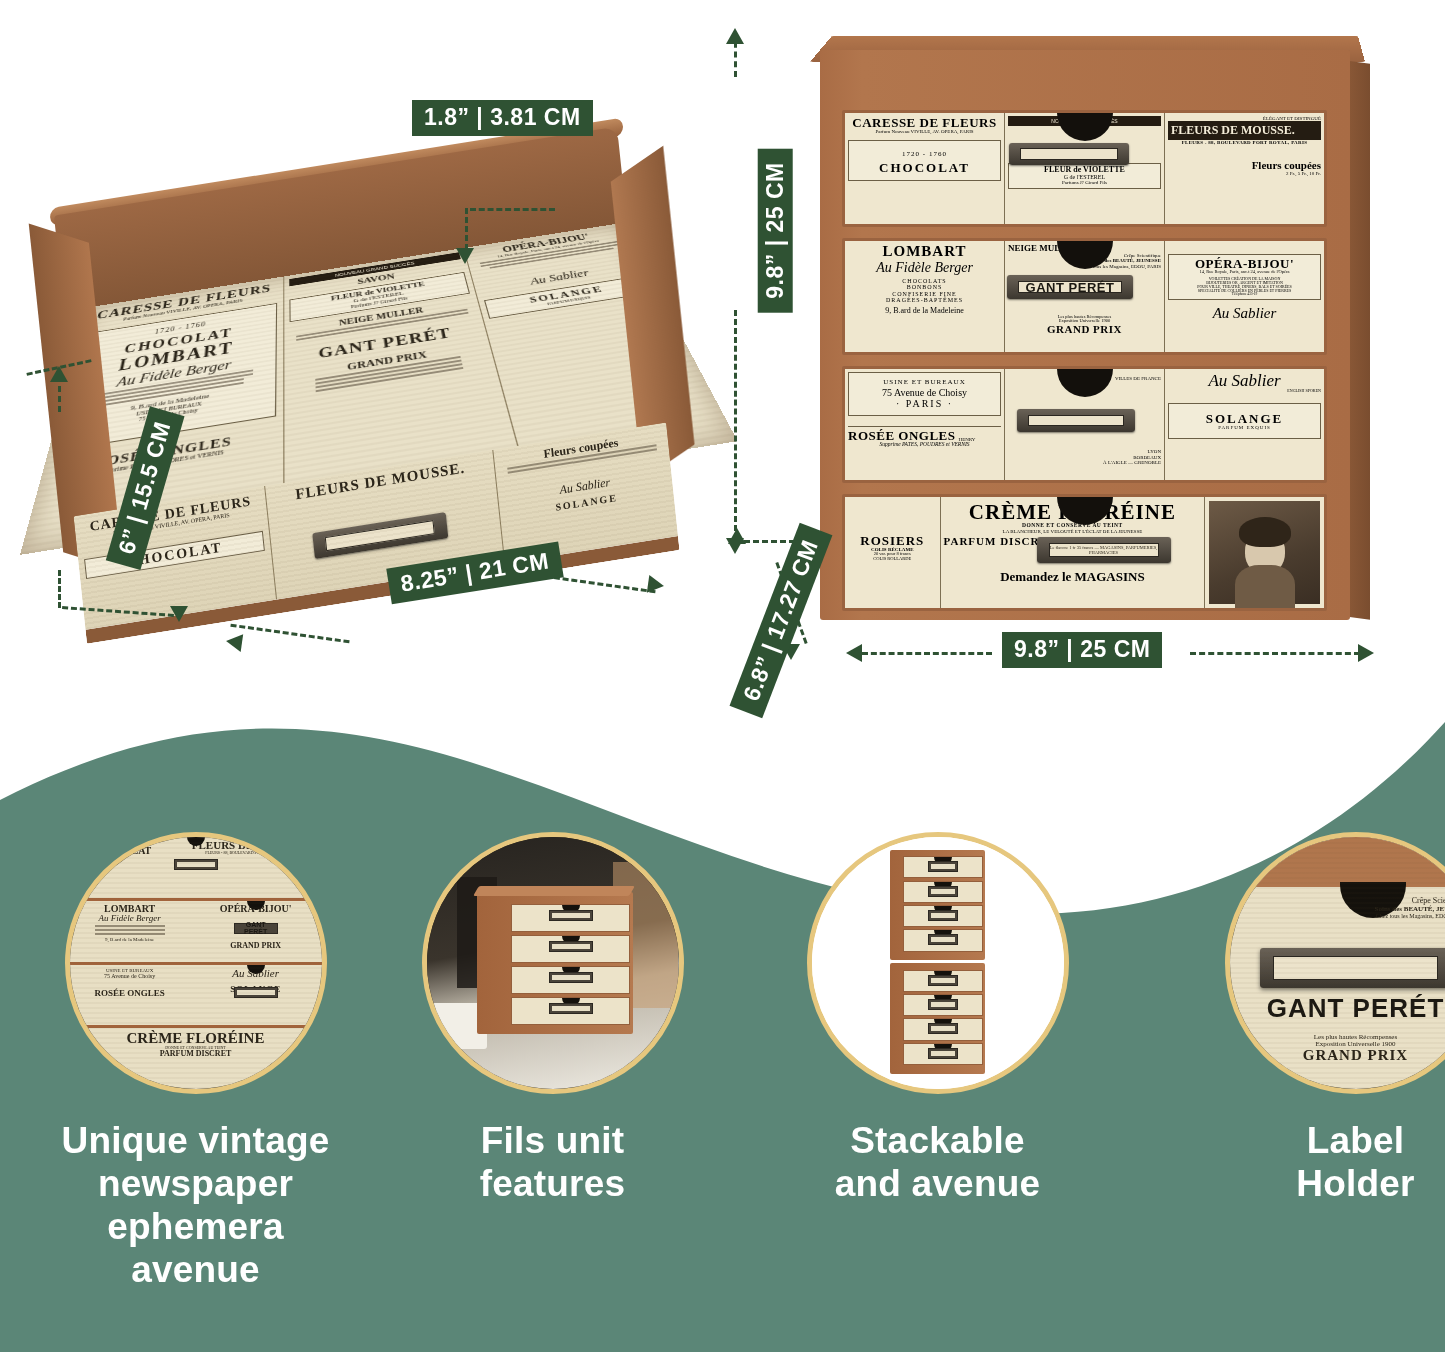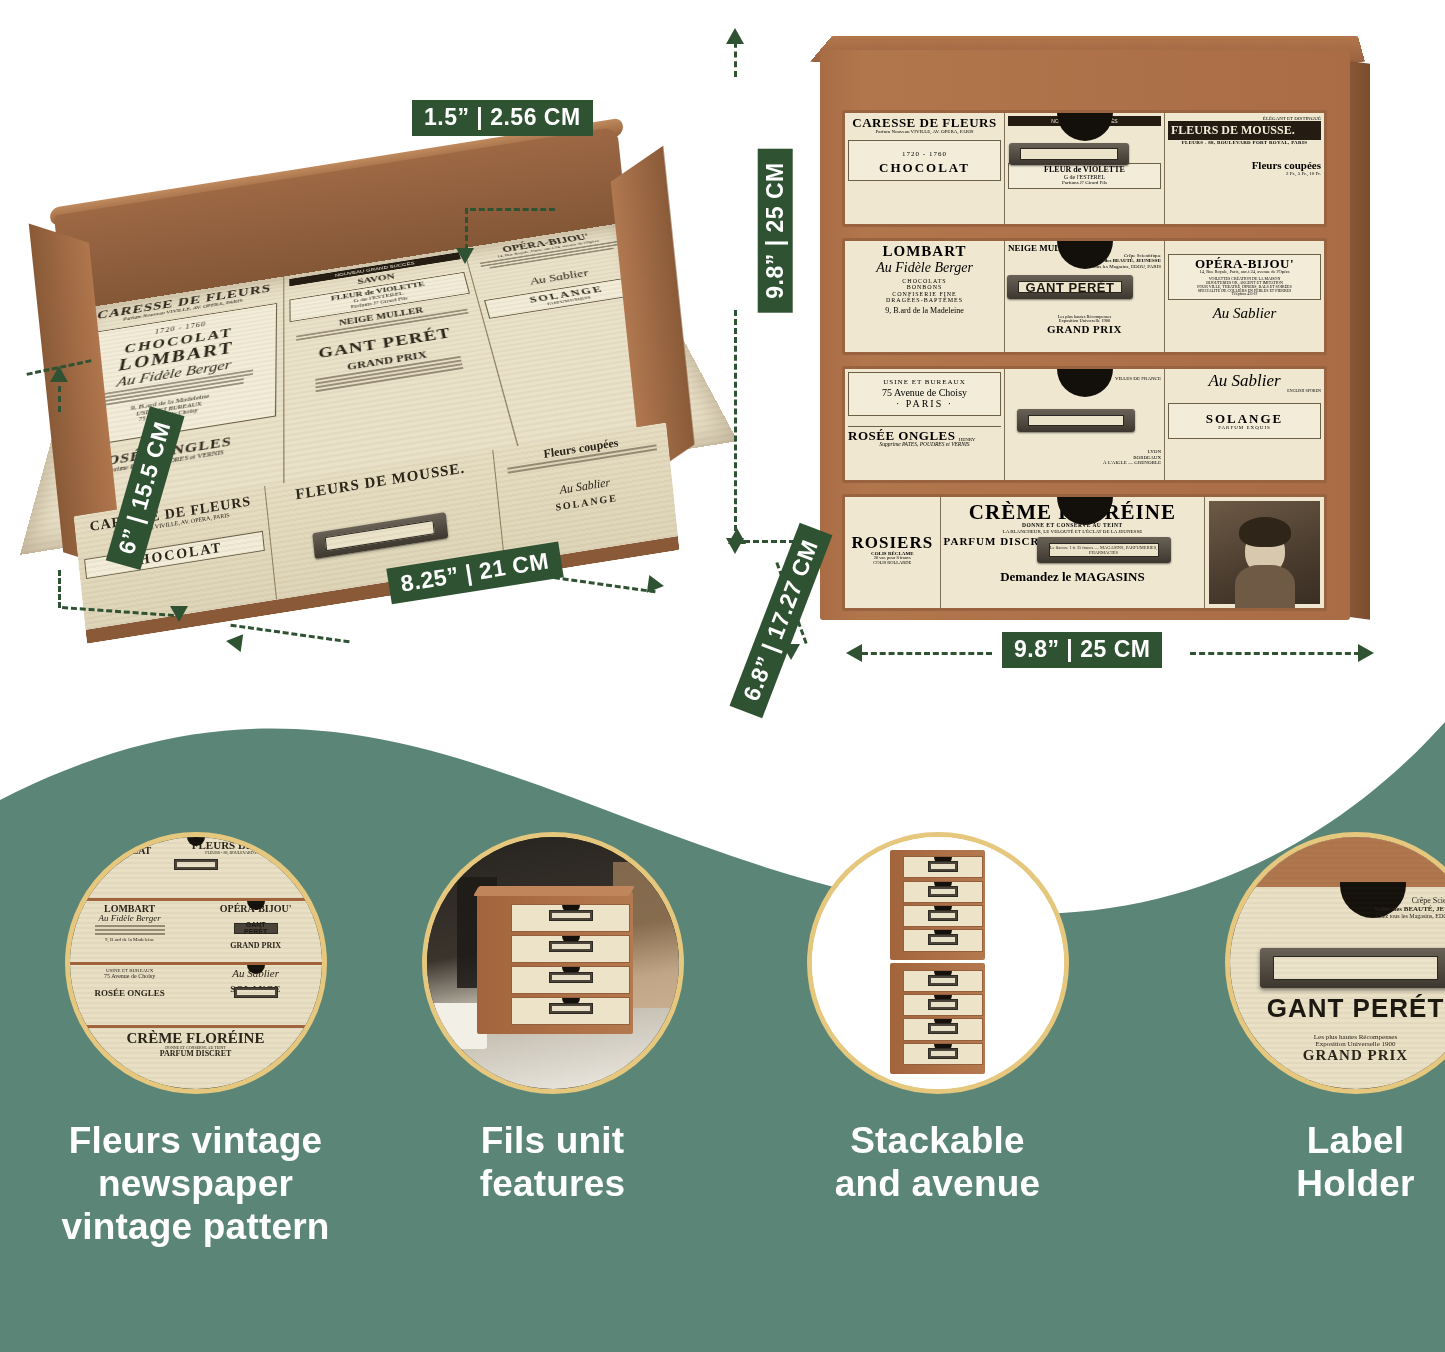--- a/index.html
+++ b/index.html
@@ -331,21 +331,21 @@
     <div class="arrow arrow-u" style="left:10px; top:196px;"></div>
     <div class="arrow arrow-d" style="left:130px; top:436px;"></div>
     <div class="dash-h" style="left:22px; top:440px; width:112px; transform:rotate(4deg);"></div>
 
     <div class="dash-h" style="left:190px; top:462px; width:120px; transform:rotate(8deg);"></div>
     <div class="dash-h" style="left:496px; top:412px; width:120px; transform:rotate(8deg);"></div>
     <div class="arrow arrow-l" style="left:186px; top:463px; transform:rotate(8deg);"></div>
     <div class="arrow arrow-r" style="left:608px; top:406px; transform:rotate(8deg);"></div>
   </div>
 
-  <div class="dim-badge" style="left:412px; top:100px;">1.5” | 2.56 CM</div>
+  <div class="dim-badge" style="left:412px; top:100px;">1.8” | 3.81 CM</div>
 
   <div class="dim-badge" style="left:65px; top:470px; transform:rotate(-74deg);">6” | 15.5 CM</div>
 
   <div class="dim-badge" style="left:388px; top:555px; transform:rotate(-9deg);">8.25” | 21 CM</div>
 
   <div id="cabinet">
     <div id="cab-top"></div>
     <div id="cab-right"></div>
     <div id="cab-body"></div>
 
@@ -458,21 +458,21 @@
             <div class="ad-sub" style="font-size:5px;letter-spacing:1px;">PARFUM EXQUIS</div>
           </div>
         </div>
       </div>
     </div>
 
     <div class="drawer" style="top:484px;">
       <div class="drawer-notch"></div>
       <div class="drawer-cols">
         <div style="flex:.55;">
-          <div class="ad-title" style="font-size:17px;margin-top:34px;letter-spacing:1px;">ROSIERS</div>
+          <div class="ad-title" style="font-size:13px;margin-top:34px;letter-spacing:1px;">ROSIERS</div>
           <div class="ad-sub" style="font-size:5px;font-weight:bold;">COLIS RÉCLAME</div>
           <div class="ad-sub" style="font-size:4.5px;">20 var. pour 8 francs</div>
           <div class="ad-sub" style="font-size:4.5px;">COLIS ROLLARDE</div>
         </div>
         <div style="flex:1.6;">
           <div class="ad-title" style="font-size:21px;letter-spacing:1px;margin-top:2px;">CRÈME FLORÉINE</div>
           <div class="ad-sub" style="font-size:5.5px;font-weight:bold;letter-spacing:.5px;">DONNE ET CONSERVE AU TEINT</div>
           <div class="ad-sub" style="font-size:5px;">LA BLANCHEUR, LE VELOUTÉ ET L'ÉCLAT DE LA JEUNESSE</div>
           <div style="display:flex;justify-content:space-between;align-items:center;margin-top:2px;">
             <div class="ad-title" style="font-size:11px;letter-spacing:1px;">PARFUM DISCRET</div>
@@ -577,23 +577,23 @@
               <div style="flex:1.6;padding:3px;">
                 <div class="ad-title" style="font-size:15px;">CRÈME FLORÉINE</div>
                 <div class="ad-sub" style="font-size:4px;">DONNE ET CONSERVE AU TEINT</div>
                 <div class="ad-title" style="font-size:8px;">PARFUM DISCRET</div>
               </div>
             </div>
           </div>
         </div>
       </div>
       <div class="feat-caption">
-        <div>Fleurs vintage</div>
+        <div>Unique vintage</div>
         <div>newspaper</div>
-        <div>vintage pattern</div>
+        <div>ephemera avenue</div>
       </div>
     </div>
 
     <div class="feat" style="left:405px; top:132px;">
       <div class="feat-circle">
         <div class="thumb-fill" style="background:linear-gradient(170deg,#26231f 0%,#3a342c 42%,#b9b2a4 60%,#efece4 100%);">
           <div style="position:absolute;left:12%;top:16%;width:16%;height:44%;background:#1d1a16;opacity:.85;"></div>
           <div style="position:absolute;left:74%;top:10%;width:26%;height:58%;background:#c79a6d;opacity:.55;"></div>
           <div style="position:absolute;left:2%;top:66%;width:22%;height:18%;background:#f2efe7;border-radius:3px;"></div>
           <div class="mini-cab" style="left:20%;top:22%;width:62%;height:56%;">

